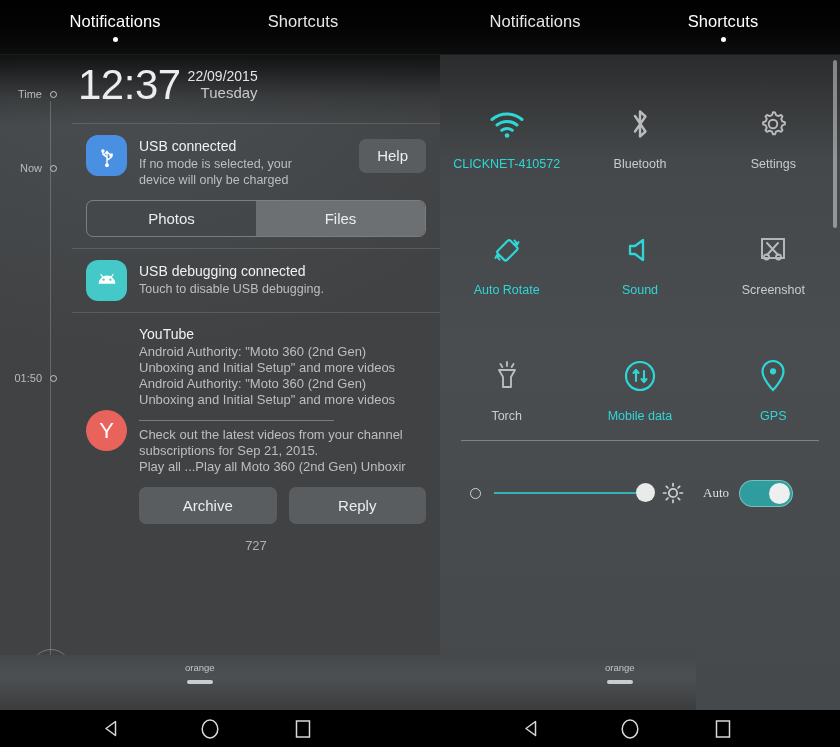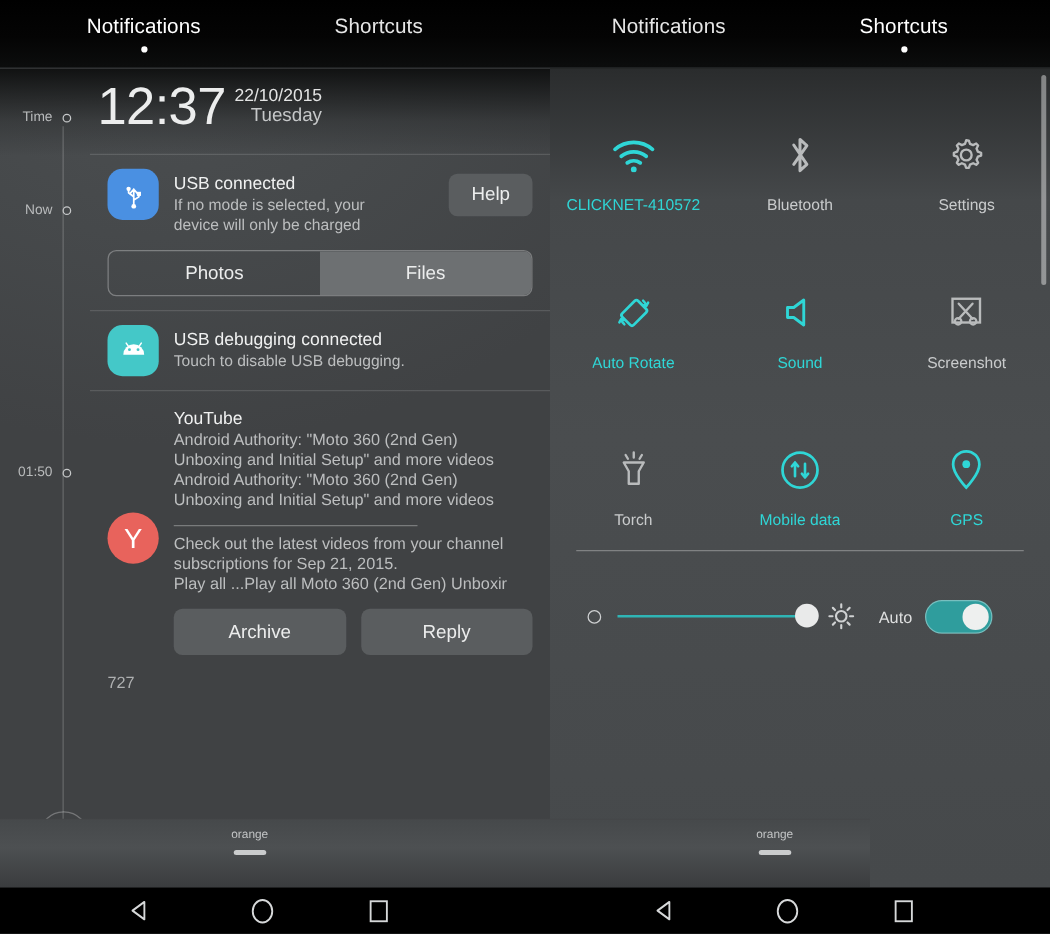--- a/index.html
+++ b/index.html
@@ -155,21 +155,21 @@
     height: 1px; background: rgba(255,255,255,.30);
     width: 195px; margin: 9px 0 6px 0;
   }
   .yt-actions { display: flex; gap: 12px; margin-top: 12px; padding-left: 53px; }
   .yt-actions > div {
     flex: 1; background: #5a5d5f; border-radius: 7px;
     text-align: center; font-size: 15px; color: #eceded;
     padding: 10px 0;
   }
   .yt-count {
-    text-align: left; font-size: 13px; color: #aeb0b1;
+    text-align: center; font-size: 13px; color: #aeb0b1;
     margin-top: 14px;
   }
 
   
   #qs-scrollbar {
     position: absolute; right: 3px; top: 5px;
     width: 4px; height: 168px; border-radius: 2px;
     background: rgba(255,255,255,.42);
   }
   #tile-grid {
@@ -191,21 +191,21 @@
   .tile.on  .tlbl { color: #2fd6d6; }
   .tile.off .tlbl { color: #c9cbcc; }
 
   
   #bright-divider {
     position: absolute; left: 21px; top: 385px; width: 358px; height: 1px;
     background: rgba(255,255,255,.30);
   }
   #bright-row {
     position: absolute; left: 0; top: 418px; width: 400px; height: 40px;
-    display: flex; align-items: center;
+    display: flex; align-items: center; font-family: Liberation Serif, serif;
   }
   #bright-low {
     width: 11px; height: 11px; border-radius: 50%;
     border: 1.4px solid #cfd1d2; margin-left: 30px; flex: 0 0 auto;
   }
   #slider {
     position: relative; margin-left: 13px; width: 152px; height: 20px;
     flex: 0 0 auto;
   }
   #slider .track {
@@ -308,21 +308,21 @@
       <div id="trash-btn">
         <svg width="19" height="21" viewBox="0 0 19 21">
           <path d="M2 5 H17 M7 5 V3 a1 1 0 0 1 1-1 h3 a1 1 0 0 1 1 1 V5 M3.5 5 L4.6 19.2 a1 1 0 0 0 1 .8 h7.8 a1 1 0 0 0 1-.8 L15.5 5 M7.3 8.5 V16.5 M9.5 8.5 V16.5 M11.7 8.5 V16.5" fill="none" stroke="#c5c7c8" stroke-width="1.25" stroke-linecap="round"></path>
         </svg>
       </div>
     </div>
 
     <div id="clock">
       <span class="time">12:37</span>
       <span class="dcol">
-        <span class="date" style="display:block;">22/10/2015</span>
+        <span class="date" style="display:block;">22/09/2015</span>
         <span class="day" style="display:block;margin-left:13px;">Tuesday</span>
       </span>
     </div>
 
     <div id="notif-list">
 
       <div class="notif">
         <div class="n-row">
           <div class="n-icon usb">
             <svg width="22" height="22" viewBox="0 0 24 24">

